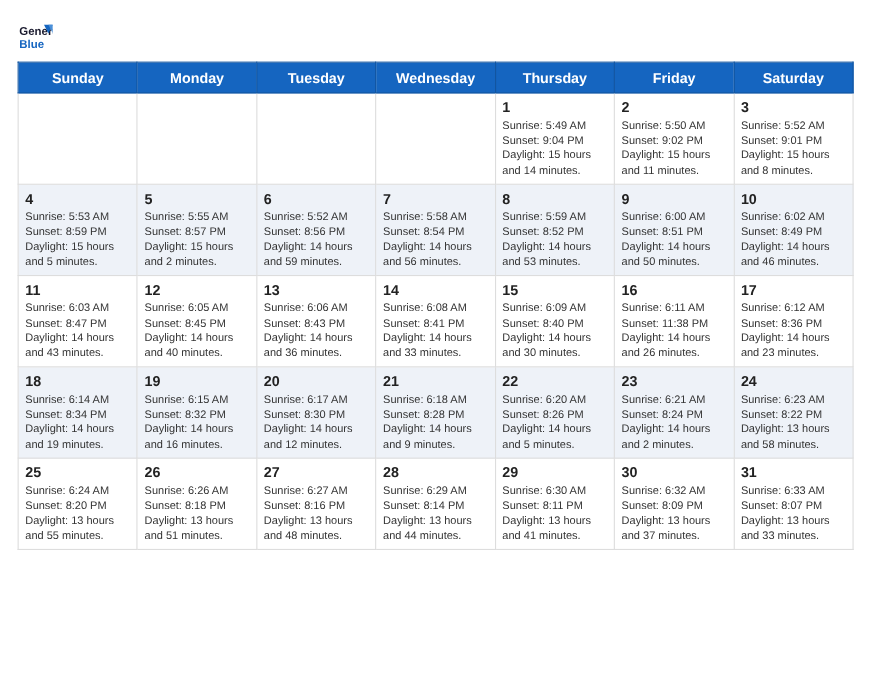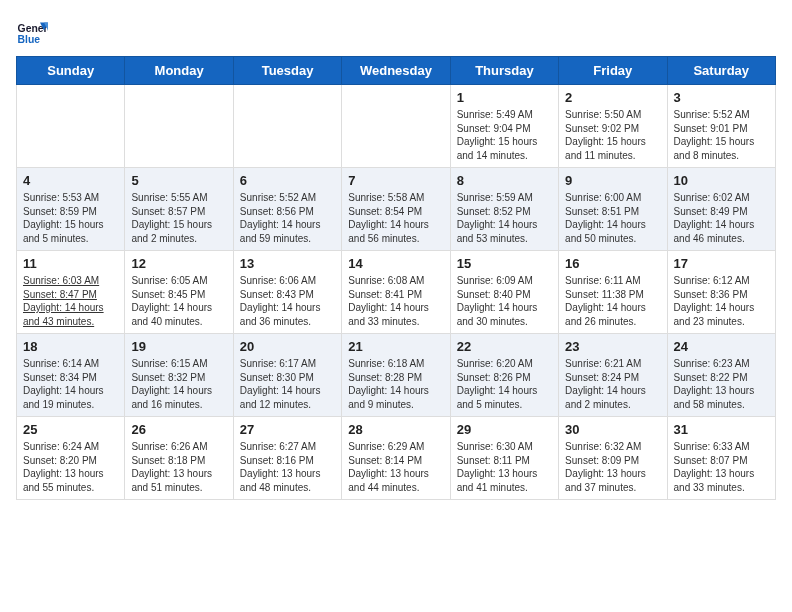--- a/index.html
+++ b/index.html
@@ -186,21 +186,21 @@
           <div class="day-num">10</div>
           <div class="cell-info" style="white-space: pre-line;">Sunrise: 6:02 AM
 Sunset: 8:49 PM
 Daylight: 14 hours
 and 46 minutes.</div>
         </td>
       </tr>
       <tr>
         <td style="background-color: rgb(255, 255, 255);">
           <div class="day-num">11</div>
-          <div class="cell-info" style="white-space: pre-line; text-decoration: underline;">Sunrise: 6:03 AM
+          <div class="cell-info" style="white-space: pre-line;">Sunrise: 6:03 AM
 Sunset: 8:47 PM
 Daylight: 14 hours
 and 43 minutes.</div>
         </td>
         <td style="background-color: rgb(255, 255, 255);">
           <div class="day-num">12</div>
           <div class="cell-info" style="white-space: pre-line;">Sunrise: 6:05 AM
 Sunset: 8:45 PM
 Daylight: 14 hours
 and 40 minutes.</div>

